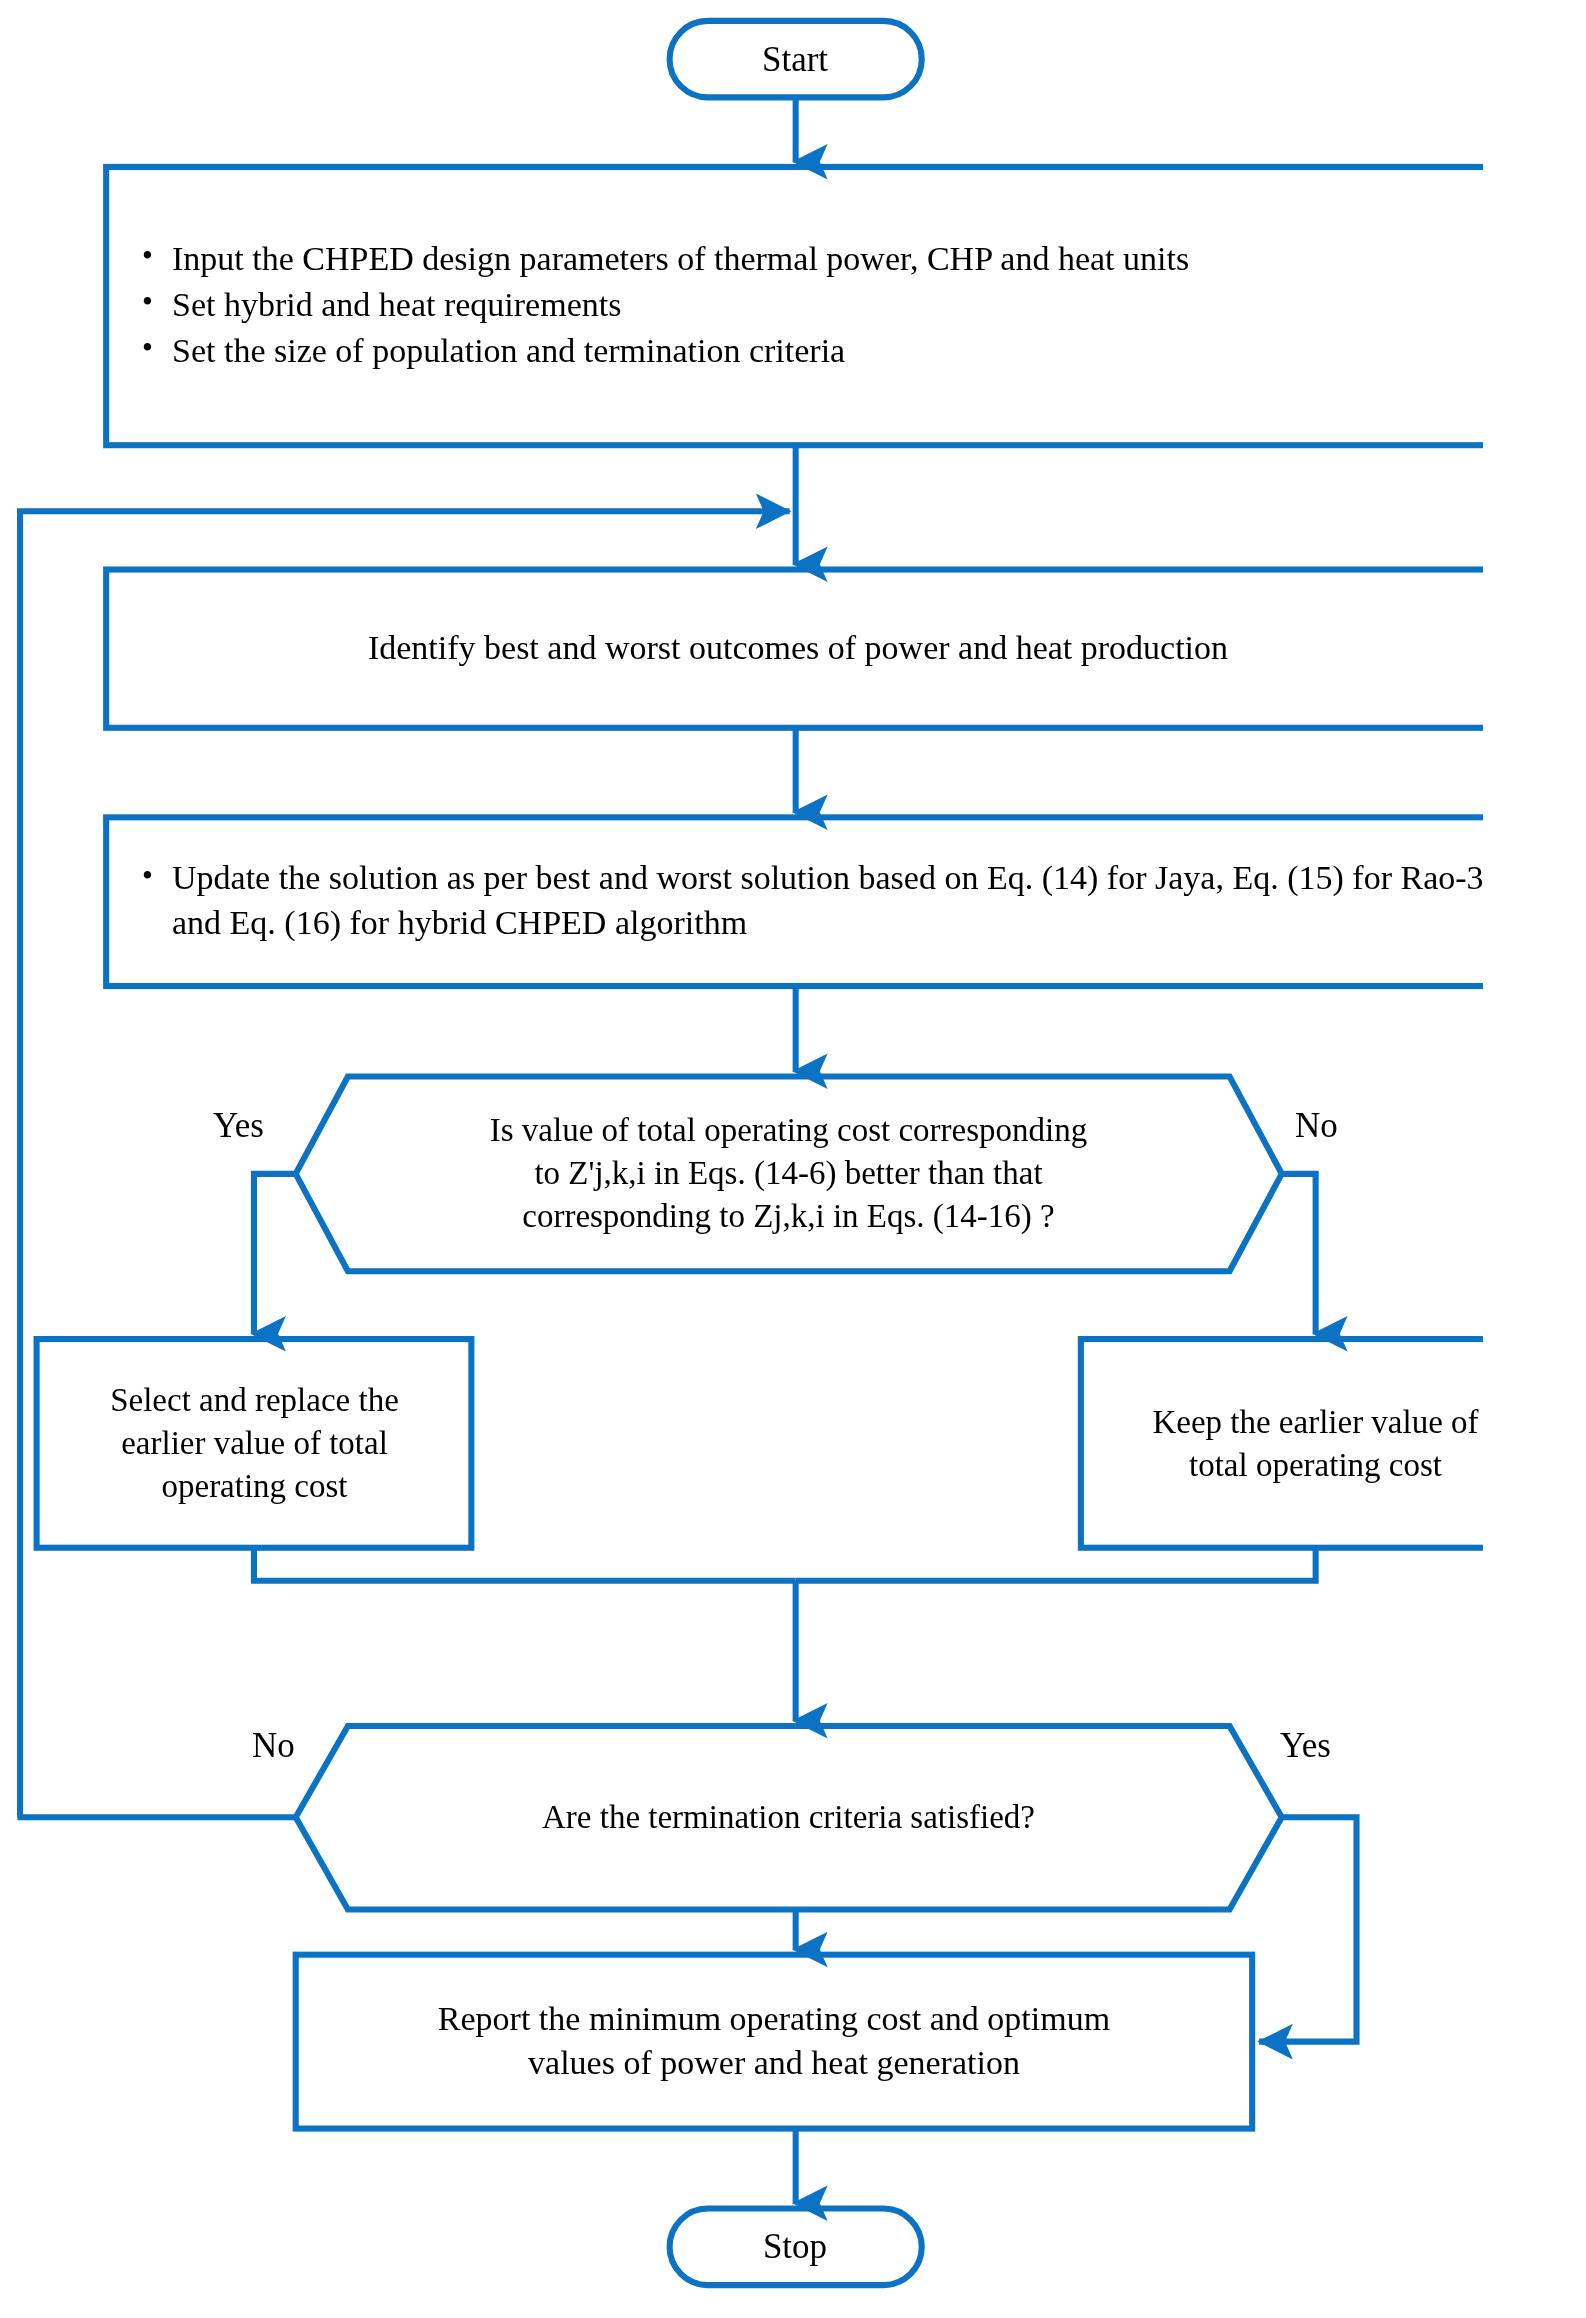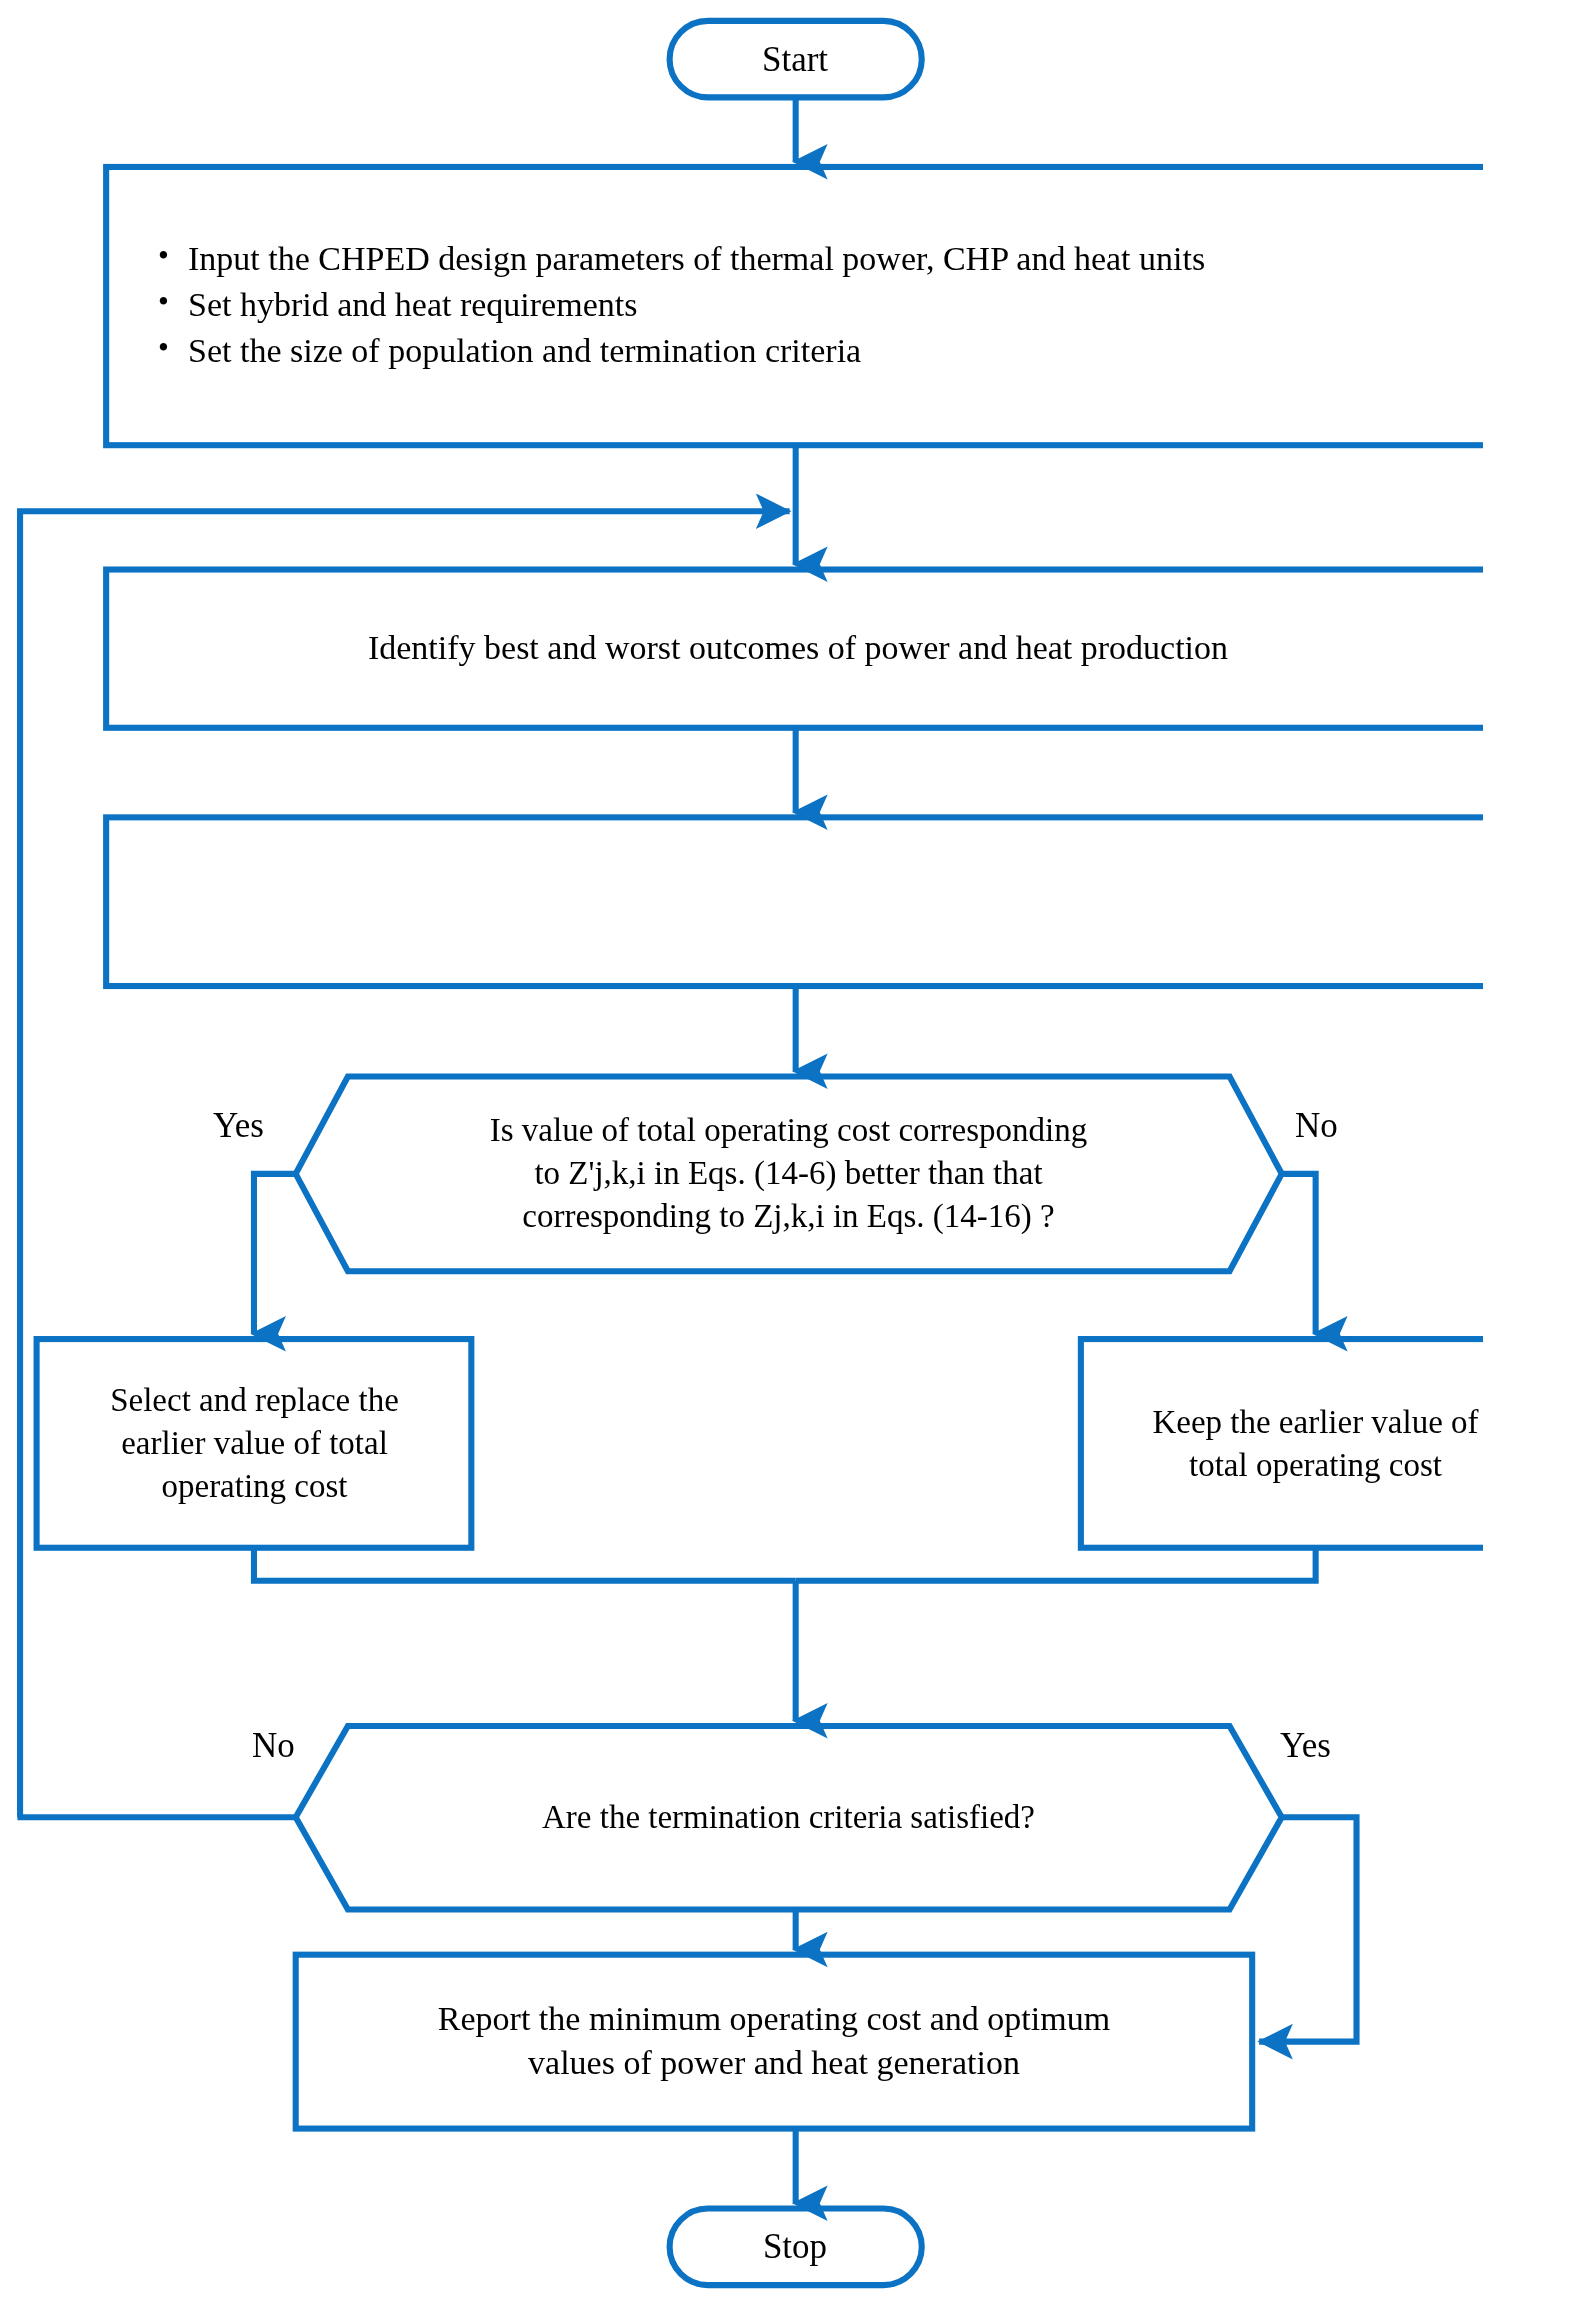--- a/index.html
+++ b/index.html
@@ -37,21 +37,21 @@
   }
   .node-text.center { align-items: center; text-align: center; }
   .node-text.left   { align-items: flex-start; text-align: left; }
 
   .terminator-label { font-size: 35px; }
   .process-label    { font-size: 34px; }
   .decision-label   { font-size: 33px; }
   .small-box-label  { font-size: 33px; }
 
   ul.bullets {
-    margin: 16px;
+    margin: 0;
     padding: 0 0 0 40px;
     list-style: none;
     width: 100%;
   }
   ul.bullets > li {
     position: relative;
     margin: 0 0 1.7px 0;
     padding: 0;
     text-align: left;
   }
@@ -151,20 +151,25 @@
       <li>Input the CHPED  design parameters of thermal power, CHP and heat units</li>
       <li>Set hybrid and heat requirements</li>
       <li>Set the size of population and termination criteria</li>
     </ul>
   </div>
 
   <div class="node-text center process-label" style="left:106px; top:569px; width:1384px; height:158px; padding:0 22.6px;">
     <span>Identify best and worst outcomes of power and heat production</span>
   </div>
 
+  <div class="node-text left process-label" style="left:106px; top:817px; width:1384px; height:169px; padding:7px 30px 7px 26px;">
+    <ul class="bullets">
+      <li style="text-align:left;">Update the solution as per  best and worst solution based on Eq. (14) for Jaya, Eq. (15) for Rao-3 and Eq. (16) for hybrid CHPED algorithm</li>
+    </ul>
+  </div>
 
   <div class="node-text center decision-label" style="left:326px; top:1076px; width:925px; height:195px; padding:0 15.6px;">
     <span>Is value of total operating cost corresponding</span>
     <span>to Z'j,k,i in Eqs. (14-6)  better than that</span>
     <span>corresponding to Zj,k,i in Eqs. (14-16) ?</span>
   </div>
 
   <div class="node-text center small-box-label" style="left:37px; top:1339px; width:435px; height:209px; padding:0 10.4px;">
     <span>Select and replace the</span>
     <span>earlier value of total</span>

